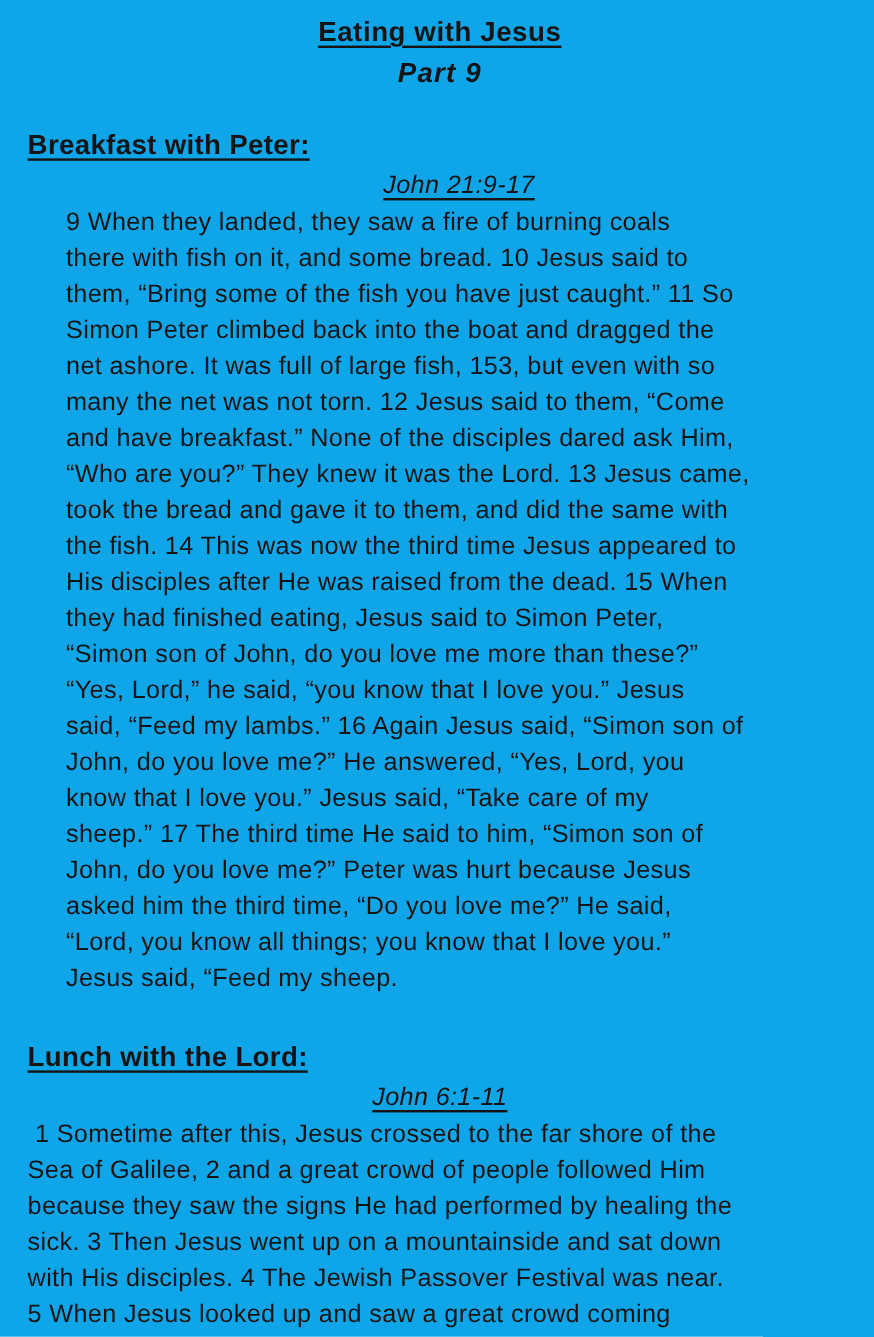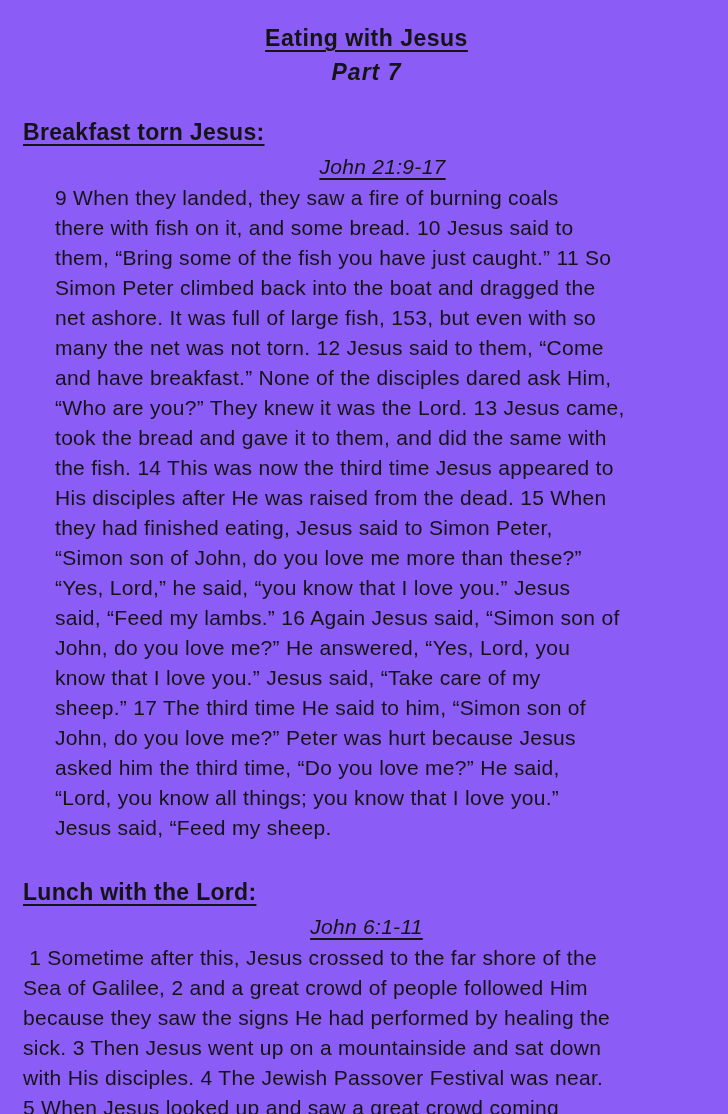--- a/index.html
+++ b/index.html
@@ -7,24 +7,24 @@
     padding: 0;
     width: 728px;
     height: 1114px;
     background: #ffffff;
     overflow: hidden;
   }
   .page {
     box-sizing: border-box;
     width: 728px;
     height: 1114px;
-    padding: 24px 18px 0 23px;
+    padding: 12px 18px 0 23px;
     font-family: "Liberation Sans", sans-serif;
     color: #141414;
-    background: #8b5cf6;
+    background: #0ea5e9;
   }
   .title {
     margin: 0;
     text-align: center;
     font-size: 23px;
     line-height: 28px;
     font-weight: 700;
     letter-spacing: 0.5px;
     text-decoration: underline;
     text-decoration-thickness: 2px;
@@ -77,24 +77,24 @@
     margin-left: 32px;
   }
 </style>
 </head>
 <body>
 
 <div class="page">
 
   <h1 class="title">Eating with Jesus</h1>
 
-  <p class="subtitle">Part 7</p>
+  <p class="subtitle">Part 9</p>
 
   <div>
-    <h2 class="section-heading first">Breakfast torn Jesus:</h2>
+    <h2 class="section-heading first">Breakfast with Peter:</h2>
     <p class="scripture-ref indent">John 21:9-17</p>
     <p class="scripture-text indent">9 When they landed, they saw a fire of burning coals
 there with fish on it, and some bread. 10 Jesus said to
 them, “Bring some of the fish you have just caught.” 11 So
 Simon Peter climbed back into the boat and dragged the
 net ashore. It was full of large fish, 153, but even with so
 many the net was not torn. 12 Jesus said to them, “Come
 and have breakfast.” None of the disciples dared ask Him,
 “Who are you?” They knew it was the Lord. 13 Jesus came,
 took the bread and gave it to them, and did the same with

